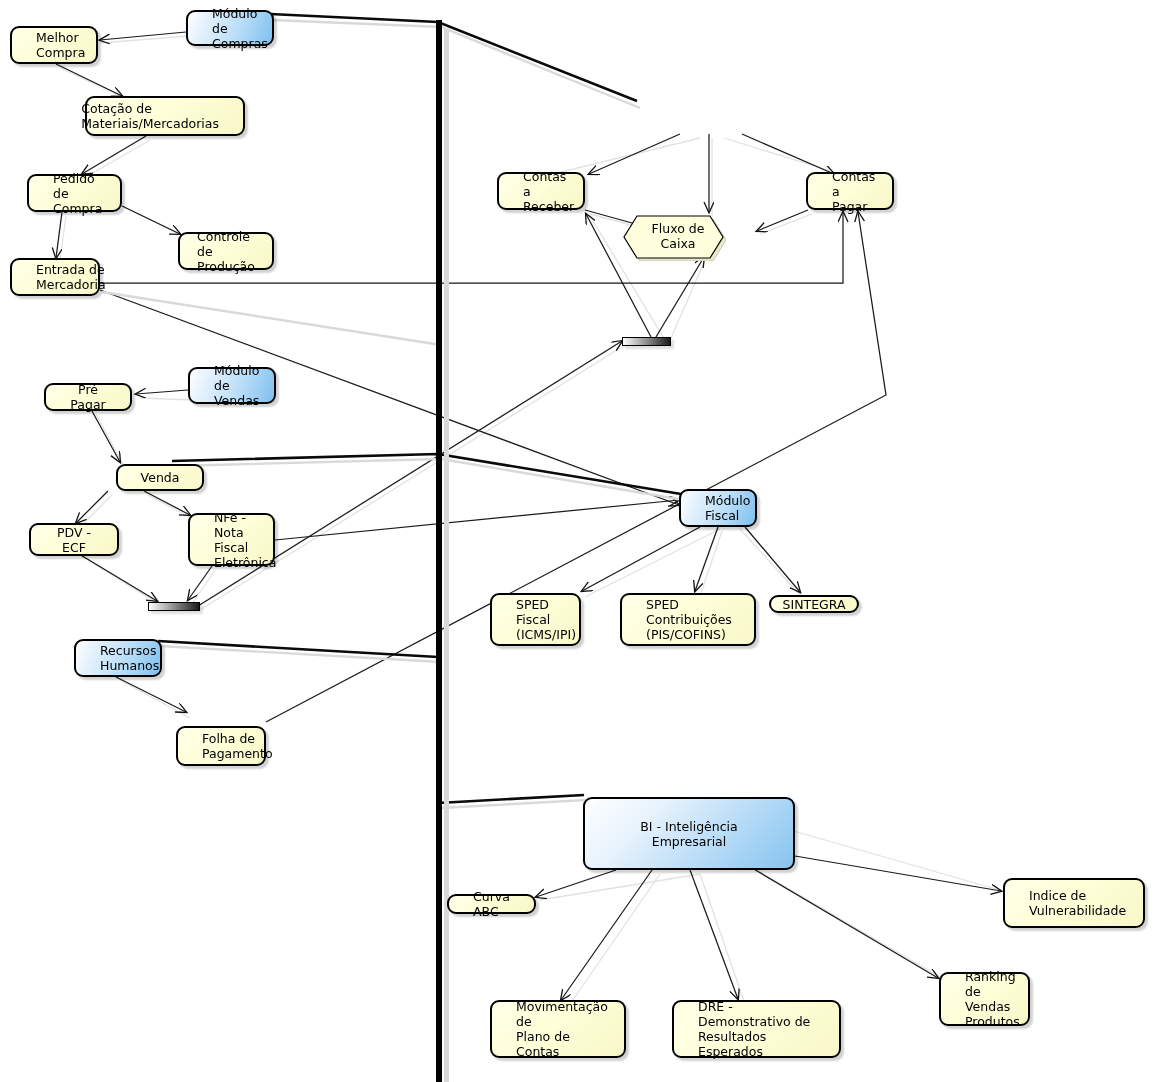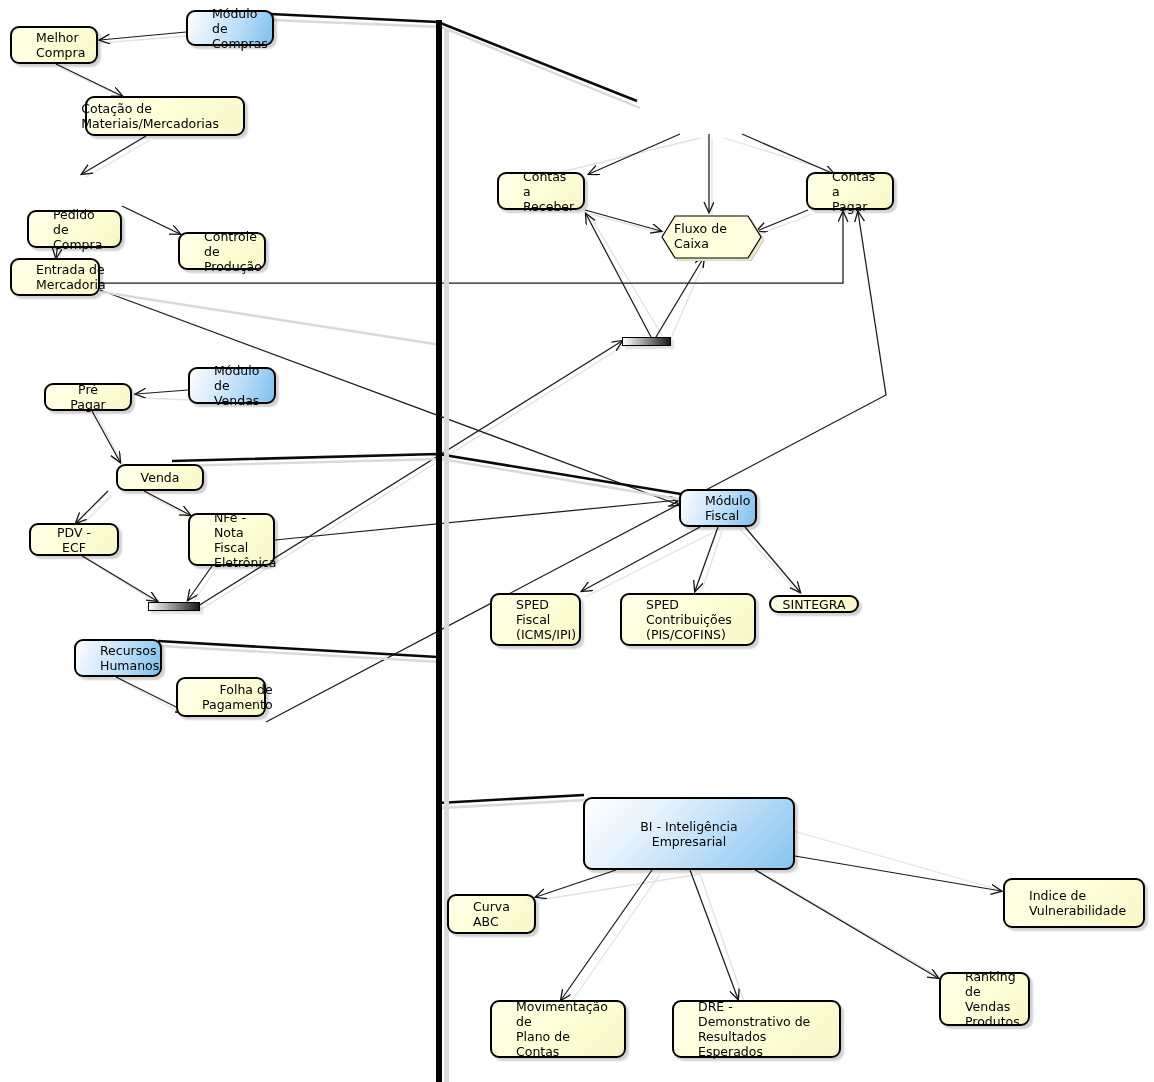--- a/index.html
+++ b/index.html
@@ -140,43 +140,43 @@
 Compras</span>
   </div>
   <div class="node yellow" style="left:10px;top:26px;width:88px;height:38px;">
     <span>Melhor
 Compra</span>
   </div>
   <div class="node yellow" style="left:85px;top:96px;width:160px;height:40px;justify-content:flex-end;">
     <span>Cotação de
 Materiais/Mercadorias</span>
   </div>
-  <div class="node yellow" style="left:27px;top:174px;width:95px;height:38px;margin-top:36px;">
+  <div class="node yellow" style="left:27px;top:174px;width:95px;height:38px;">
     <span>Pedido de
 Compra</span>
   </div>
-  <div class="node yellow" style="left:178px;top:232px;width:88px;height:38px;">
+  <div class="node yellow" style="left:178px;top:232px;width:96px;height:38px;justify-content:center;">
     <span>Controle de
 Produção</span>
   </div>
   <div class="node yellow" style="left:10px;top:258px;width:90px;height:38px;">
     <span>Entrada de
 Mercadoria</span>
   </div>
 
   <div class="node yellow" style="left:497px;top:172px;width:88px;height:38px;">
     <span>Contas a
 Receber</span>
   </div>
   <div class="node yellow" style="left:806px;top:172px;width:88px;height:38px;">
     <span>Contas a
 Pagar</span>
   </div>
 
-  <div class="hexnode" style="left:660px;top:213px;width:98px;height:42px;">
+  <div class="hexnode" style="left:622px;top:213px;width:98px;height:42px;text-align:center;">
     <svg class="hx" width="104" height="48" viewBox="0 0 104 48">
       <polygon points="15,45 88,45 101,24 88,3 15,3 2,24" fill="#e9e9c9" stroke="#c9c9b0" stroke-width="1" transform="translate(3,3)"></polygon>
       <polygon points="15,45 88,45 101,24 88,3 15,3 2,24" fill="#ffffdd" stroke="#000" stroke-width="1.2"></polygon>
     </svg>
     <span class="hxlabel">Fluxo de
 Caixa</span>
   </div>
 
   <div class="node blue" style="left:188px;top:367px;width:88px;height:37px;">
     <span>Módulo de
@@ -194,21 +194,21 @@
   <div class="node yellow" style="left:188px;top:513px;width:87px;height:53px;">
     <span>NFe - Nota
 Fiscal
 Eletrônica</span>
   </div>
 
   <div class="node blue" style="left:74px;top:639px;width:88px;height:38px;">
     <span>Recursos
 Humanos</span>
   </div>
-  <div class="node yellow" style="left:176px;top:677px;width:90px;height:40px;text-align:right;">
+  <div class="node yellow" style="left:176px;top:726px;width:90px;height:40px;">
     <span>Folha de
 Pagamento</span>
   </div>
 
   <div class="node blue" style="left:679px;top:489px;width:78px;height:38px;">
     <span>Módulo
 Fiscal</span>
   </div>
   <div class="node yellow" style="left:490px;top:593px;width:91px;height:53px;">
     <span>SPED Fiscal
@@ -218,21 +218,21 @@
     <span>SPED Contribuições
 (PIS/COFINS)</span>
   </div>
   <div class="node yellow ctr" style="left:769px;top:595px;width:90px;height:18px;">
     <span>SINTEGRA</span>
   </div>
 
   <div class="node blue soft ctr" style="left:583px;top:797px;width:212px;height:73px;">
     <span>BI - Inteligência Empresarial</span>
   </div>
-  <div class="node yellow" style="left:447px;top:894px;width:89px;height:40px;">
+  <div class="node yellow" style="left:447px;top:894px;width:89px;height:20px;">
     <span>Curva ABC</span>
   </div>
   <div class="node yellow" style="left:1003px;top:878px;width:142px;height:50px;">
     <span>Indice de
 Vulnerabilidade</span>
   </div>
   <div class="node yellow" style="left:939px;top:972px;width:91px;height:54px;">
     <span>Ranking de
 Vendas
 Produtos</span>

